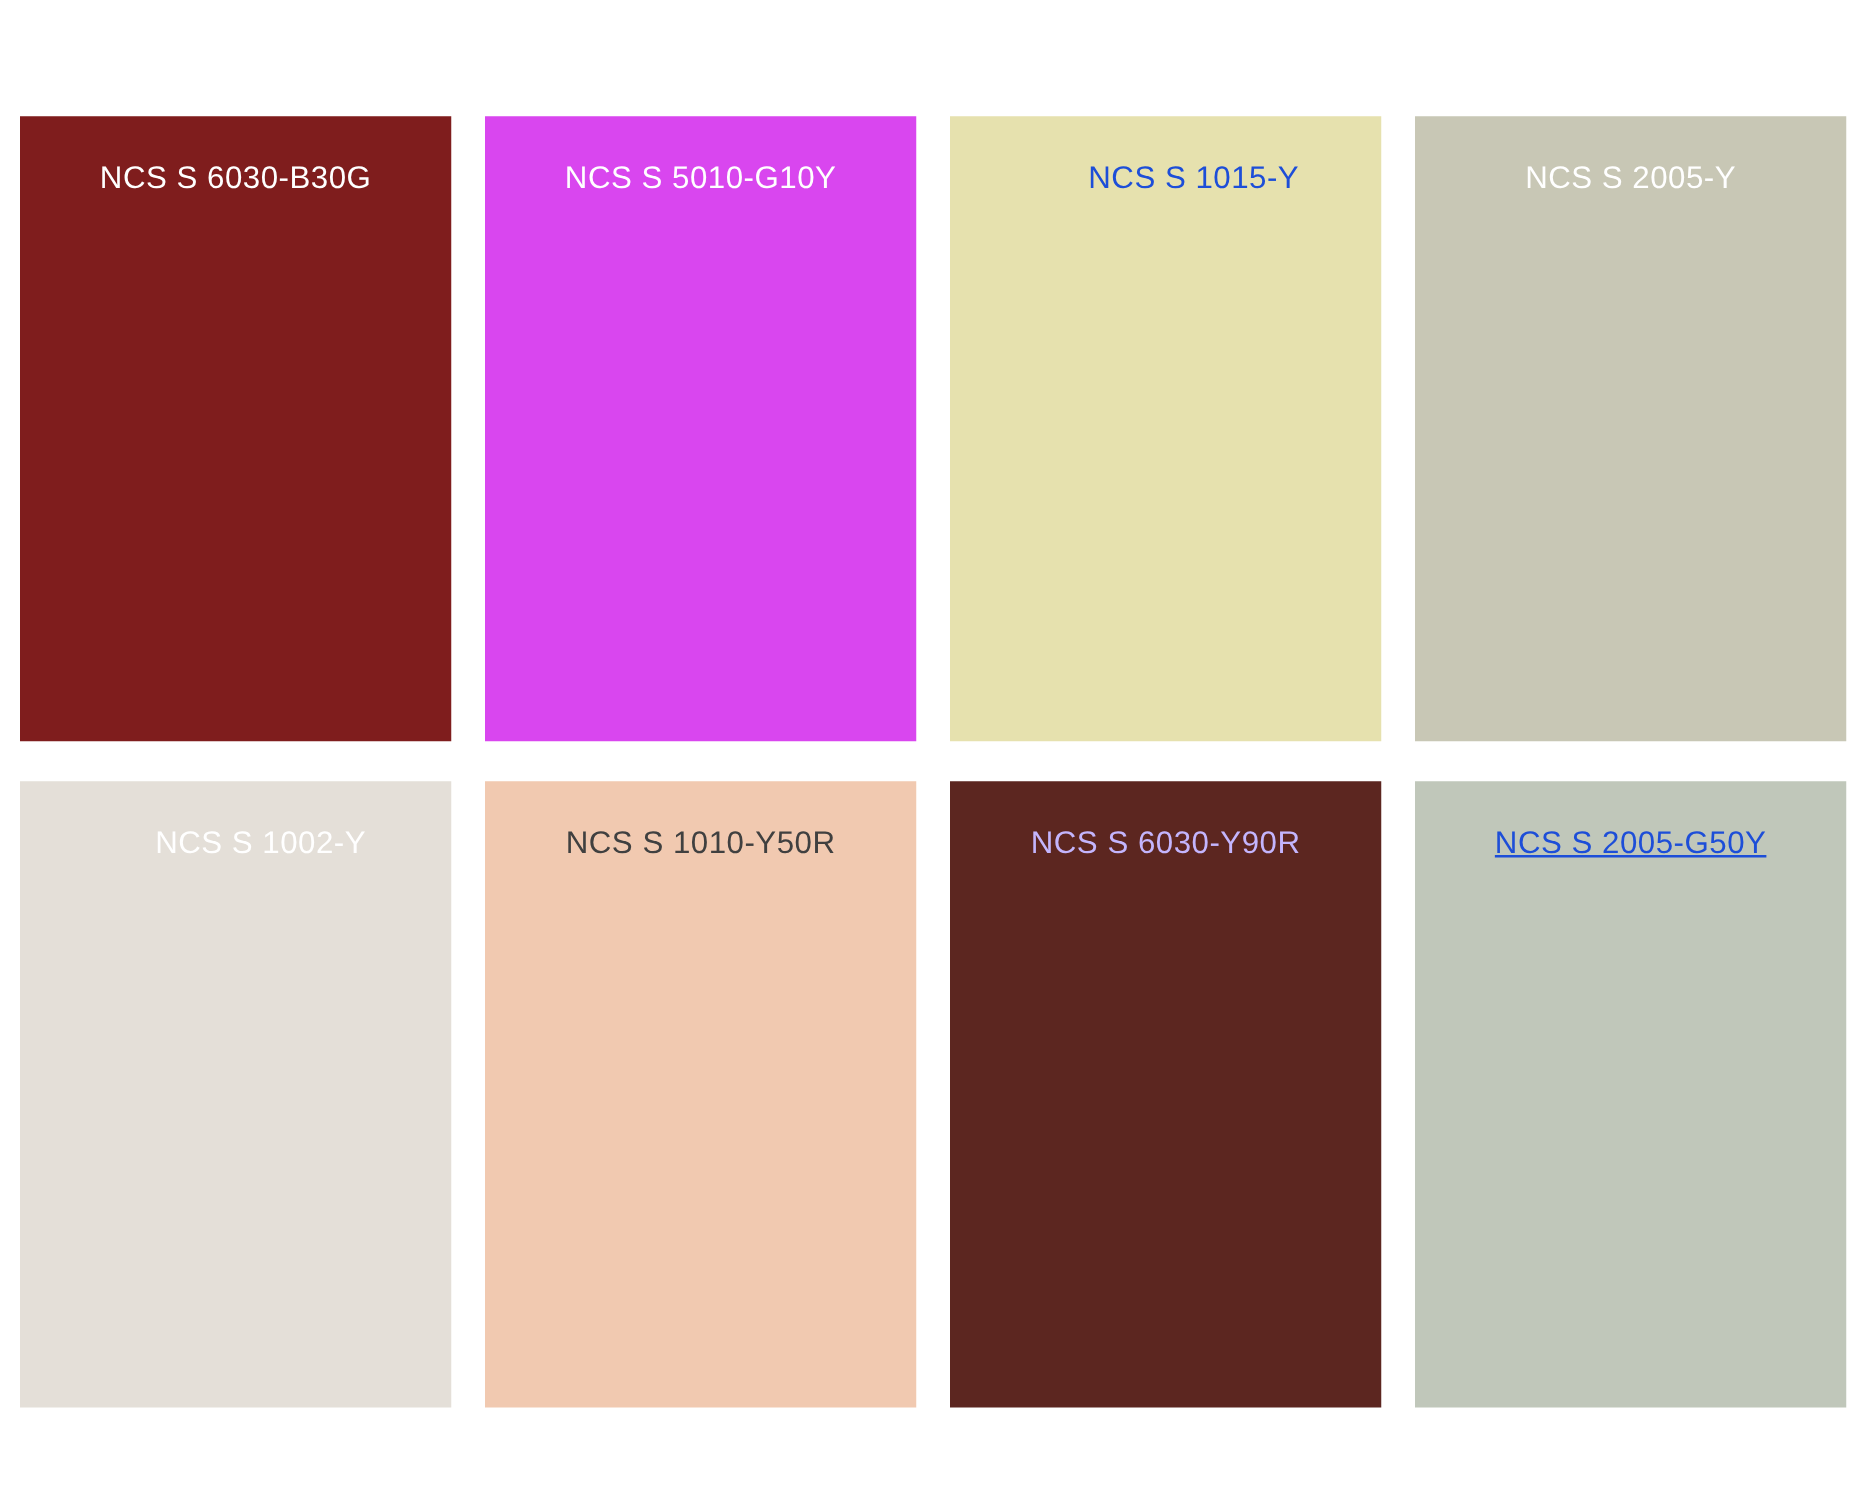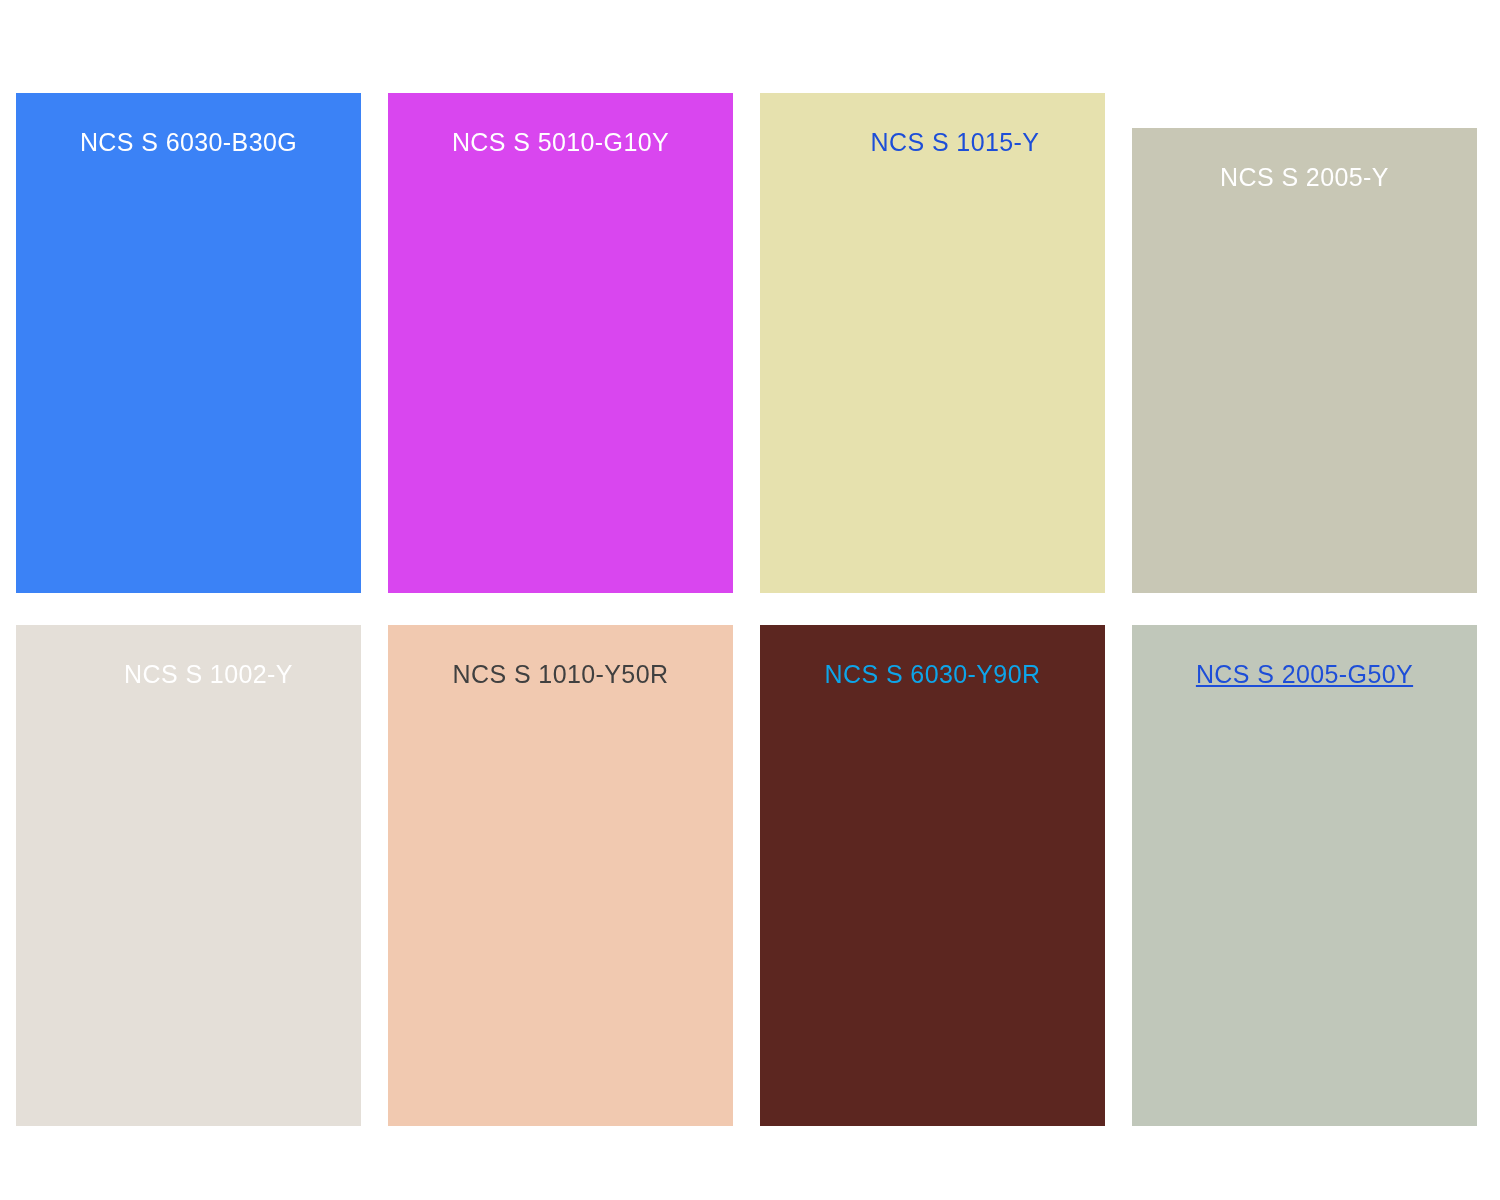--- a/index.html
+++ b/index.html
@@ -52,46 +52,46 @@
     line-height: 1.2;
     white-space: nowrap;
   }
 </style>
 </head>
 <body style="background: rgb(255, 255, 255);">
 
 <div class="palette-board" style="background: rgb(255, 255, 255);">
   <div class="swatch-grid">
 
-    <div class="swatch" style="background-color: #3b82f6;">
+    <div class="swatch" style="background-color: #7f1d1d;">
       <span class="swatch-label" style="color: rgb(255, 255, 255);">NCS S 6030-B30G</span>
     </div>
 
     <div class="swatch" style="background-color: #d946ef;">
       <span class="swatch-label" style="color: rgb(255, 255, 255);">NCS S 5010-G10Y</span>
     </div>
 
     <div class="swatch" style="background-color: rgb(230, 225, 174);">
       <span class="swatch-label" style="color: #1d4ed8; padding-left: 45px;">NCS S 1015-Y</span>
     </div>
 
-    <div class="swatch" style="background-color: rgb(200, 199, 181); margin-top: 35px;">
+    <div class="swatch" style="background-color: rgb(200, 199, 181);">
       <span class="swatch-label" style="color: rgb(255, 255, 255);">NCS S 2005-Y</span>
     </div>
 
     <div class="swatch" style="background-color: rgb(228, 223, 216);">
       <span class="swatch-label" style="color: rgb(255, 255, 255); margin-left: 40px;">NCS S 1002-Y</span>
     </div>
 
     <div class="swatch" style="background-color: rgb(241, 201, 176);">
       <span class="swatch-label" style="color: #404040;">NCS S 1010-Y50R</span>
     </div>
 
     <div class="swatch" style="background-color: rgb(92, 38, 32);">
-      <span class="swatch-label" style="color: #0ea5e9;">NCS S 6030-Y90R</span>
+      <span class="swatch-label" style="color: #c4b5fd;">NCS S 6030-Y90R</span>
     </div>
 
     <div class="swatch" style="background-color: rgb(192, 199, 186);">
       <span class="swatch-label" style="color: #1d4ed8; text-decoration: underline;">NCS S 2005-G50Y</span>
     </div>
 
   </div>
 </div>
 
 </body></html>

